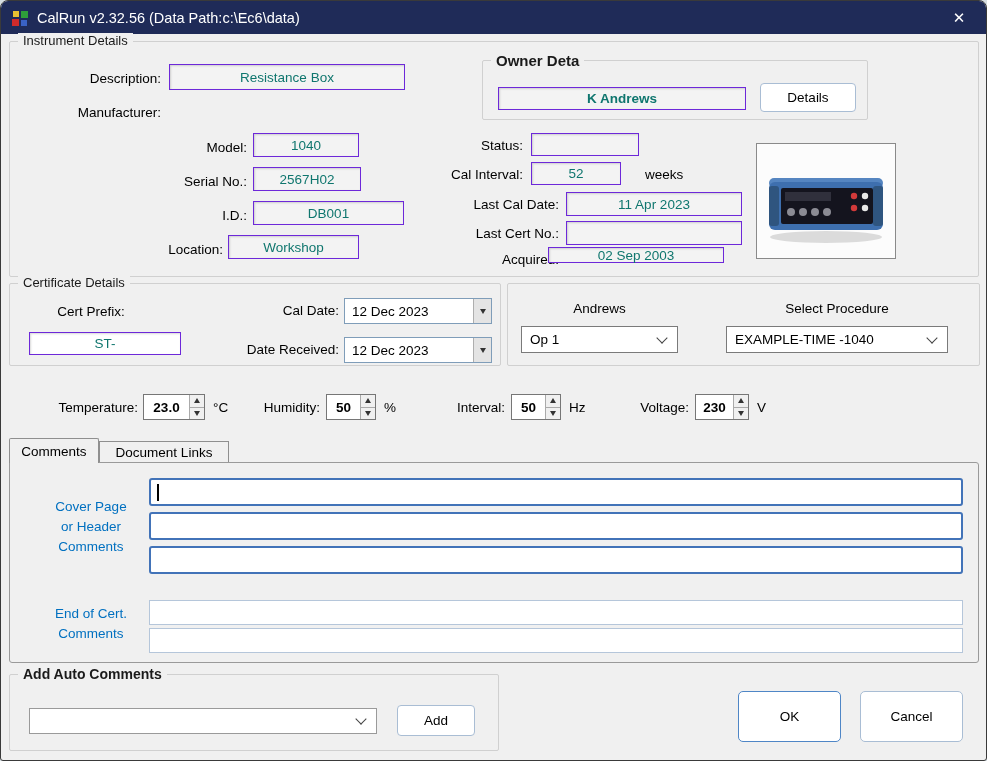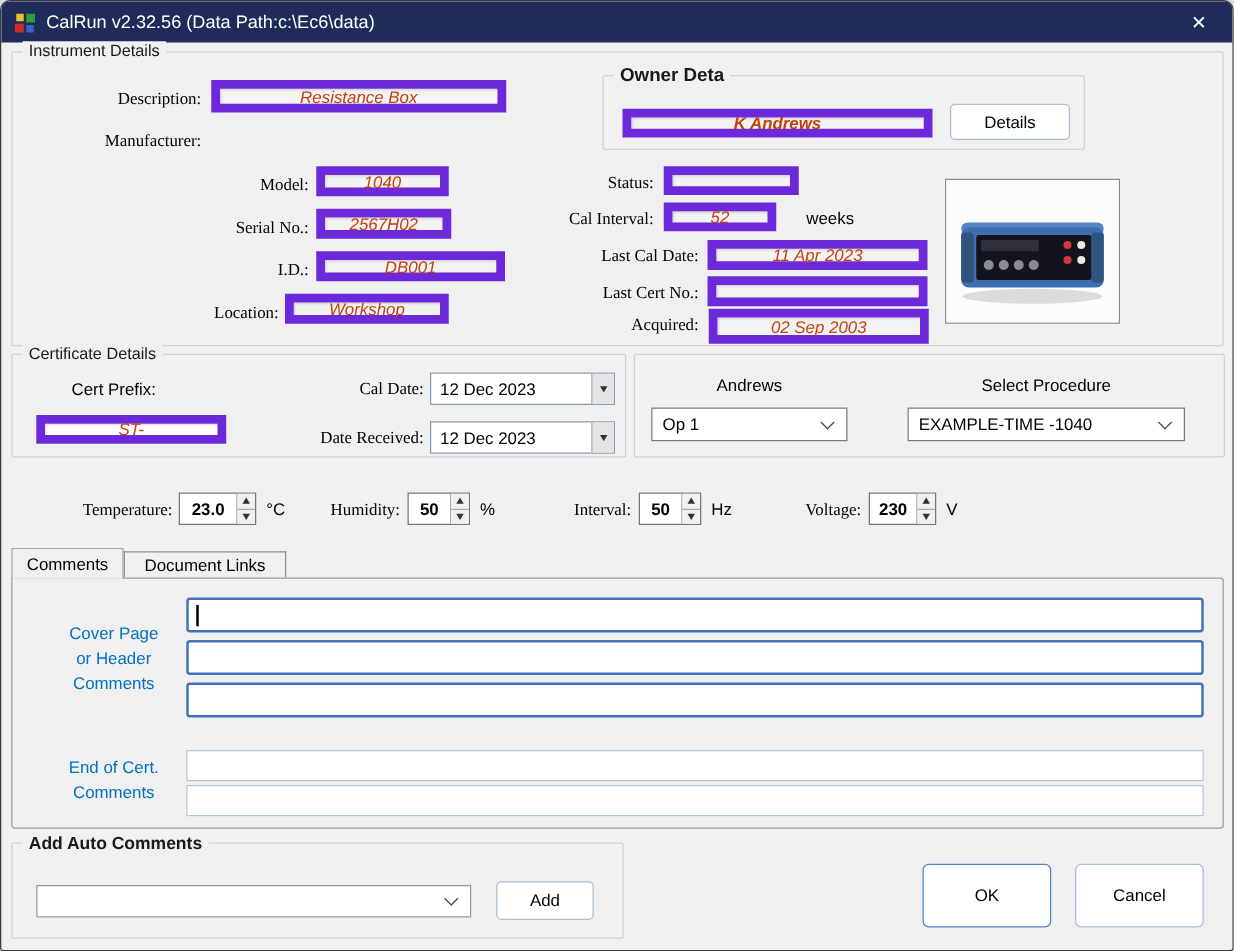--- a/index.html
+++ b/index.html
@@ -15,26 +15,26 @@
     background:#1f2b58;display:flex;align-items:center;padding:0 10px;gap:8px;
   }
   .titlebar .title{color:#ffffff;font-size:14.5px;}
   .close-btn{margin-left:auto;color:#ffffff;font-size:15px;width:34px;height:33px;
     display:flex;align-items:center;justify-content:center;cursor:pointer;}
   .group{position:absolute;border:1px solid #d0d0d0;border-radius:2px;}
   .group-label{position:absolute;top:-9px;left:8px;background:#f0f0f0;padding:0 5px;
     font-size:13px;color:#1a1a1a;white-space:nowrap;}
   .group-label.bold{font-weight:bold;font-size:14px;}
   .lbl{position:absolute;font-size:13.5px;color:#000;white-space:nowrap;}
-  .r{text-align:right;font-family:Liberation Serif, serif;}
+  .r{text-align:right;}
   .c{text-align:center;}
   .field{
-    position:absolute;background:#f3f3f3;border:7px solid #6d28d9;
+    position:absolute;background:#f3f3f3;border:1px solid #6d28d9;
     box-shadow:inset 1px 1px 2px rgba(0,0,0,0.15);
-    display:flex;align-items:center;justify-content:center;font-size:13.5px;color:#c2410c;font-style:italic;
+    display:flex;align-items:center;justify-content:center;font-size:13.5px;color:#0f766e;
   }
   .field.white{background:#fff;}
   .field.bold{font-weight:bold;}
   .photo{position:absolute;background:#fbfbfb;border:1px solid #8a8a8a;}
   .datecombo{position:absolute;background:#fff;border:1px solid #7f9db9;display:flex;align-items:center;}
   .date-val{flex:1;padding-left:7px;font-size:13.5px;}
   .date-btn{width:18px;align-self:stretch;background:#e4e4e4;border-left:1px solid #aeaeae;
     display:flex;align-items:center;justify-content:center;cursor:pointer;}
   .combo{position:absolute;background:#fff;border:1px solid #7a7a7a;display:flex;align-items:center;
     padding-left:8px;font-size:13.5px;}
@@ -117,21 +117,21 @@
   <div class="field" style="left:530px;top:161px;width:90px;height:23px;">52</div>
   <span class="lbl" style="left:644px;top:166px;">weeks</span>
 
   <span class="lbl r" style="left:440px;top:196px;width:118px;">Last Cal Date:</span>
   <div class="field" style="left:565px;top:191px;width:176px;height:24px;">11 Apr 2023</div>
 
   <span class="lbl r" style="left:440px;top:225px;width:118px;">Last Cert No.:</span>
   <div class="field" style="left:565px;top:220px;width:176px;height:24px;"></div>
 
   <span class="lbl r" style="left:440px;top:251px;width:118px;">Acquired:</span>
-  <div class="field" style="left:566px;top:246px;width:176px;height:28px;">02 Sep 2003</div>
+  <div class="field" style="left:547px;top:246px;width:176px;height:16px;">02 Sep 2003</div>
 
   <div class="photo" style="left:755px;top:142px;width:140px;height:116px;">
     <svg width="138" height="114" viewBox="0 0 138 114">
       <rect width="138" height="114" fill="#fcfcfc"></rect>
       <ellipse cx="69" cy="93" rx="56" ry="6" fill="rgba(0,0,0,0.13)"></ellipse>
       <rect x="12" y="34" width="114" height="10" rx="5" fill="#5585c0"></rect>
       <rect x="12" y="38" width="114" height="48" rx="6" fill="#3e6fae"></rect>
       <rect x="12" y="42" width="10" height="40" rx="3" fill="#2f557f"></rect>
       <rect x="116" y="42" width="10" height="40" rx="3" fill="#2f557f"></rect>
       <rect x="24" y="44" width="92" height="36" rx="2" fill="#14141e"></rect>

